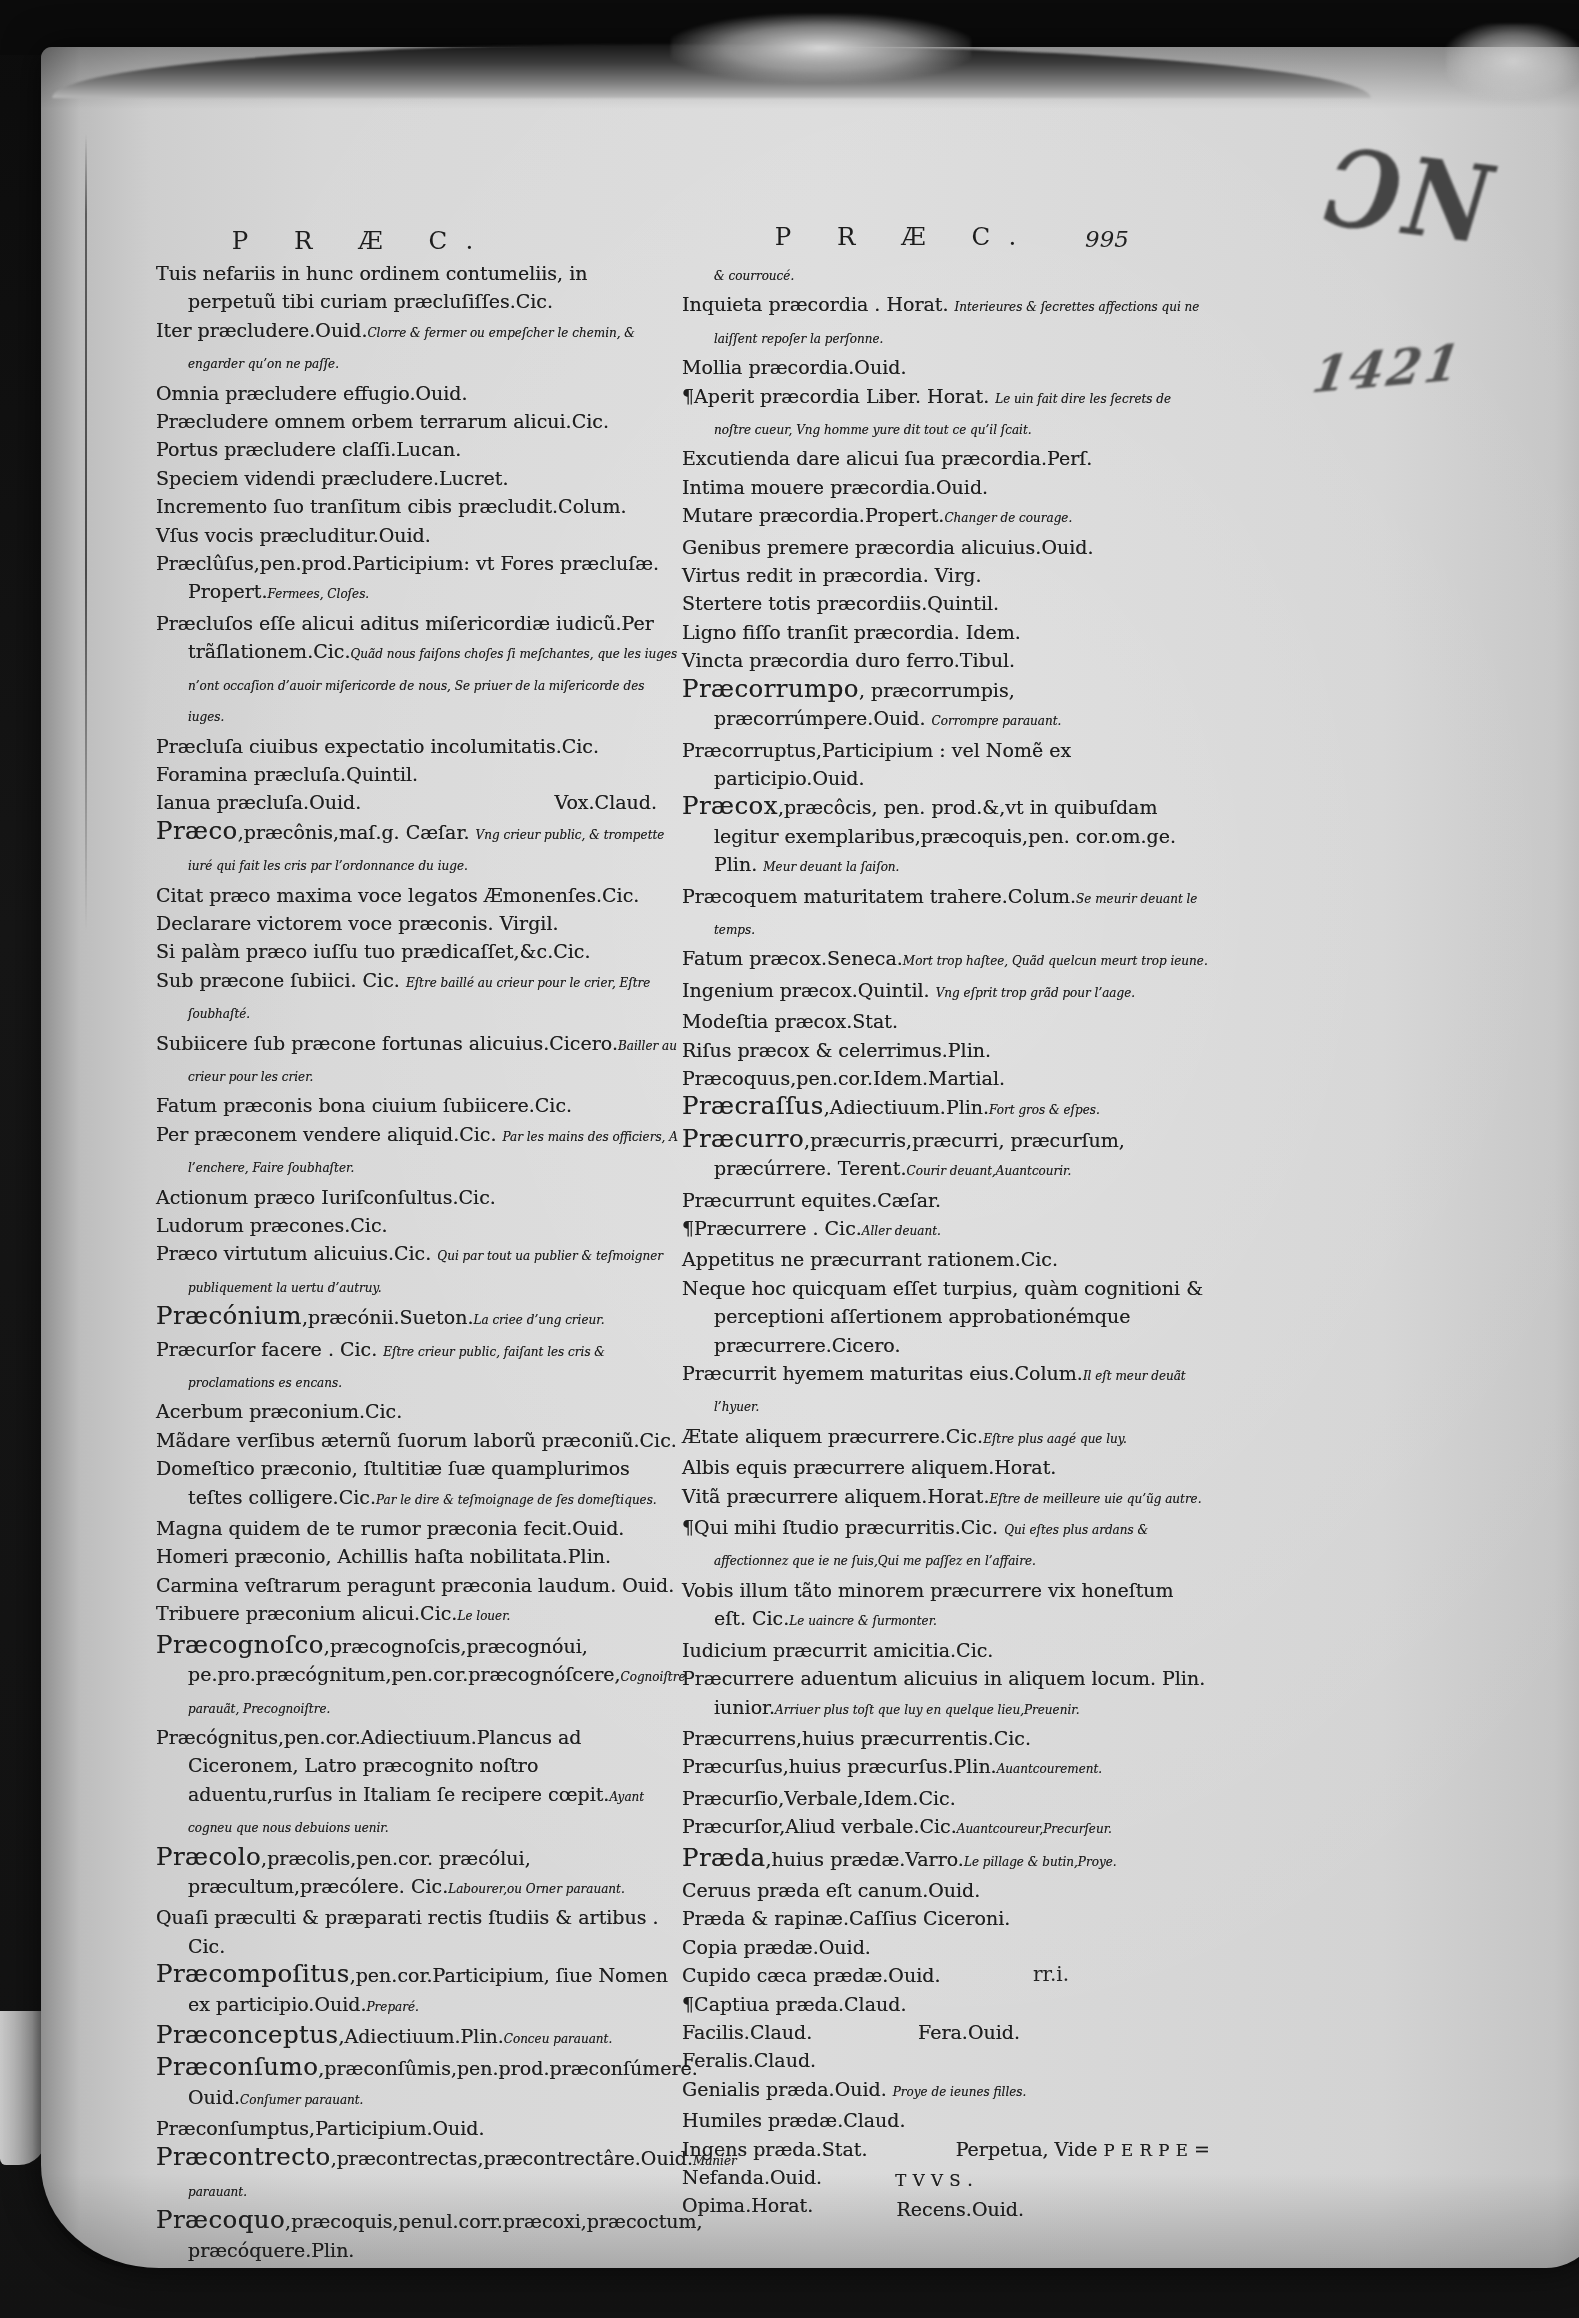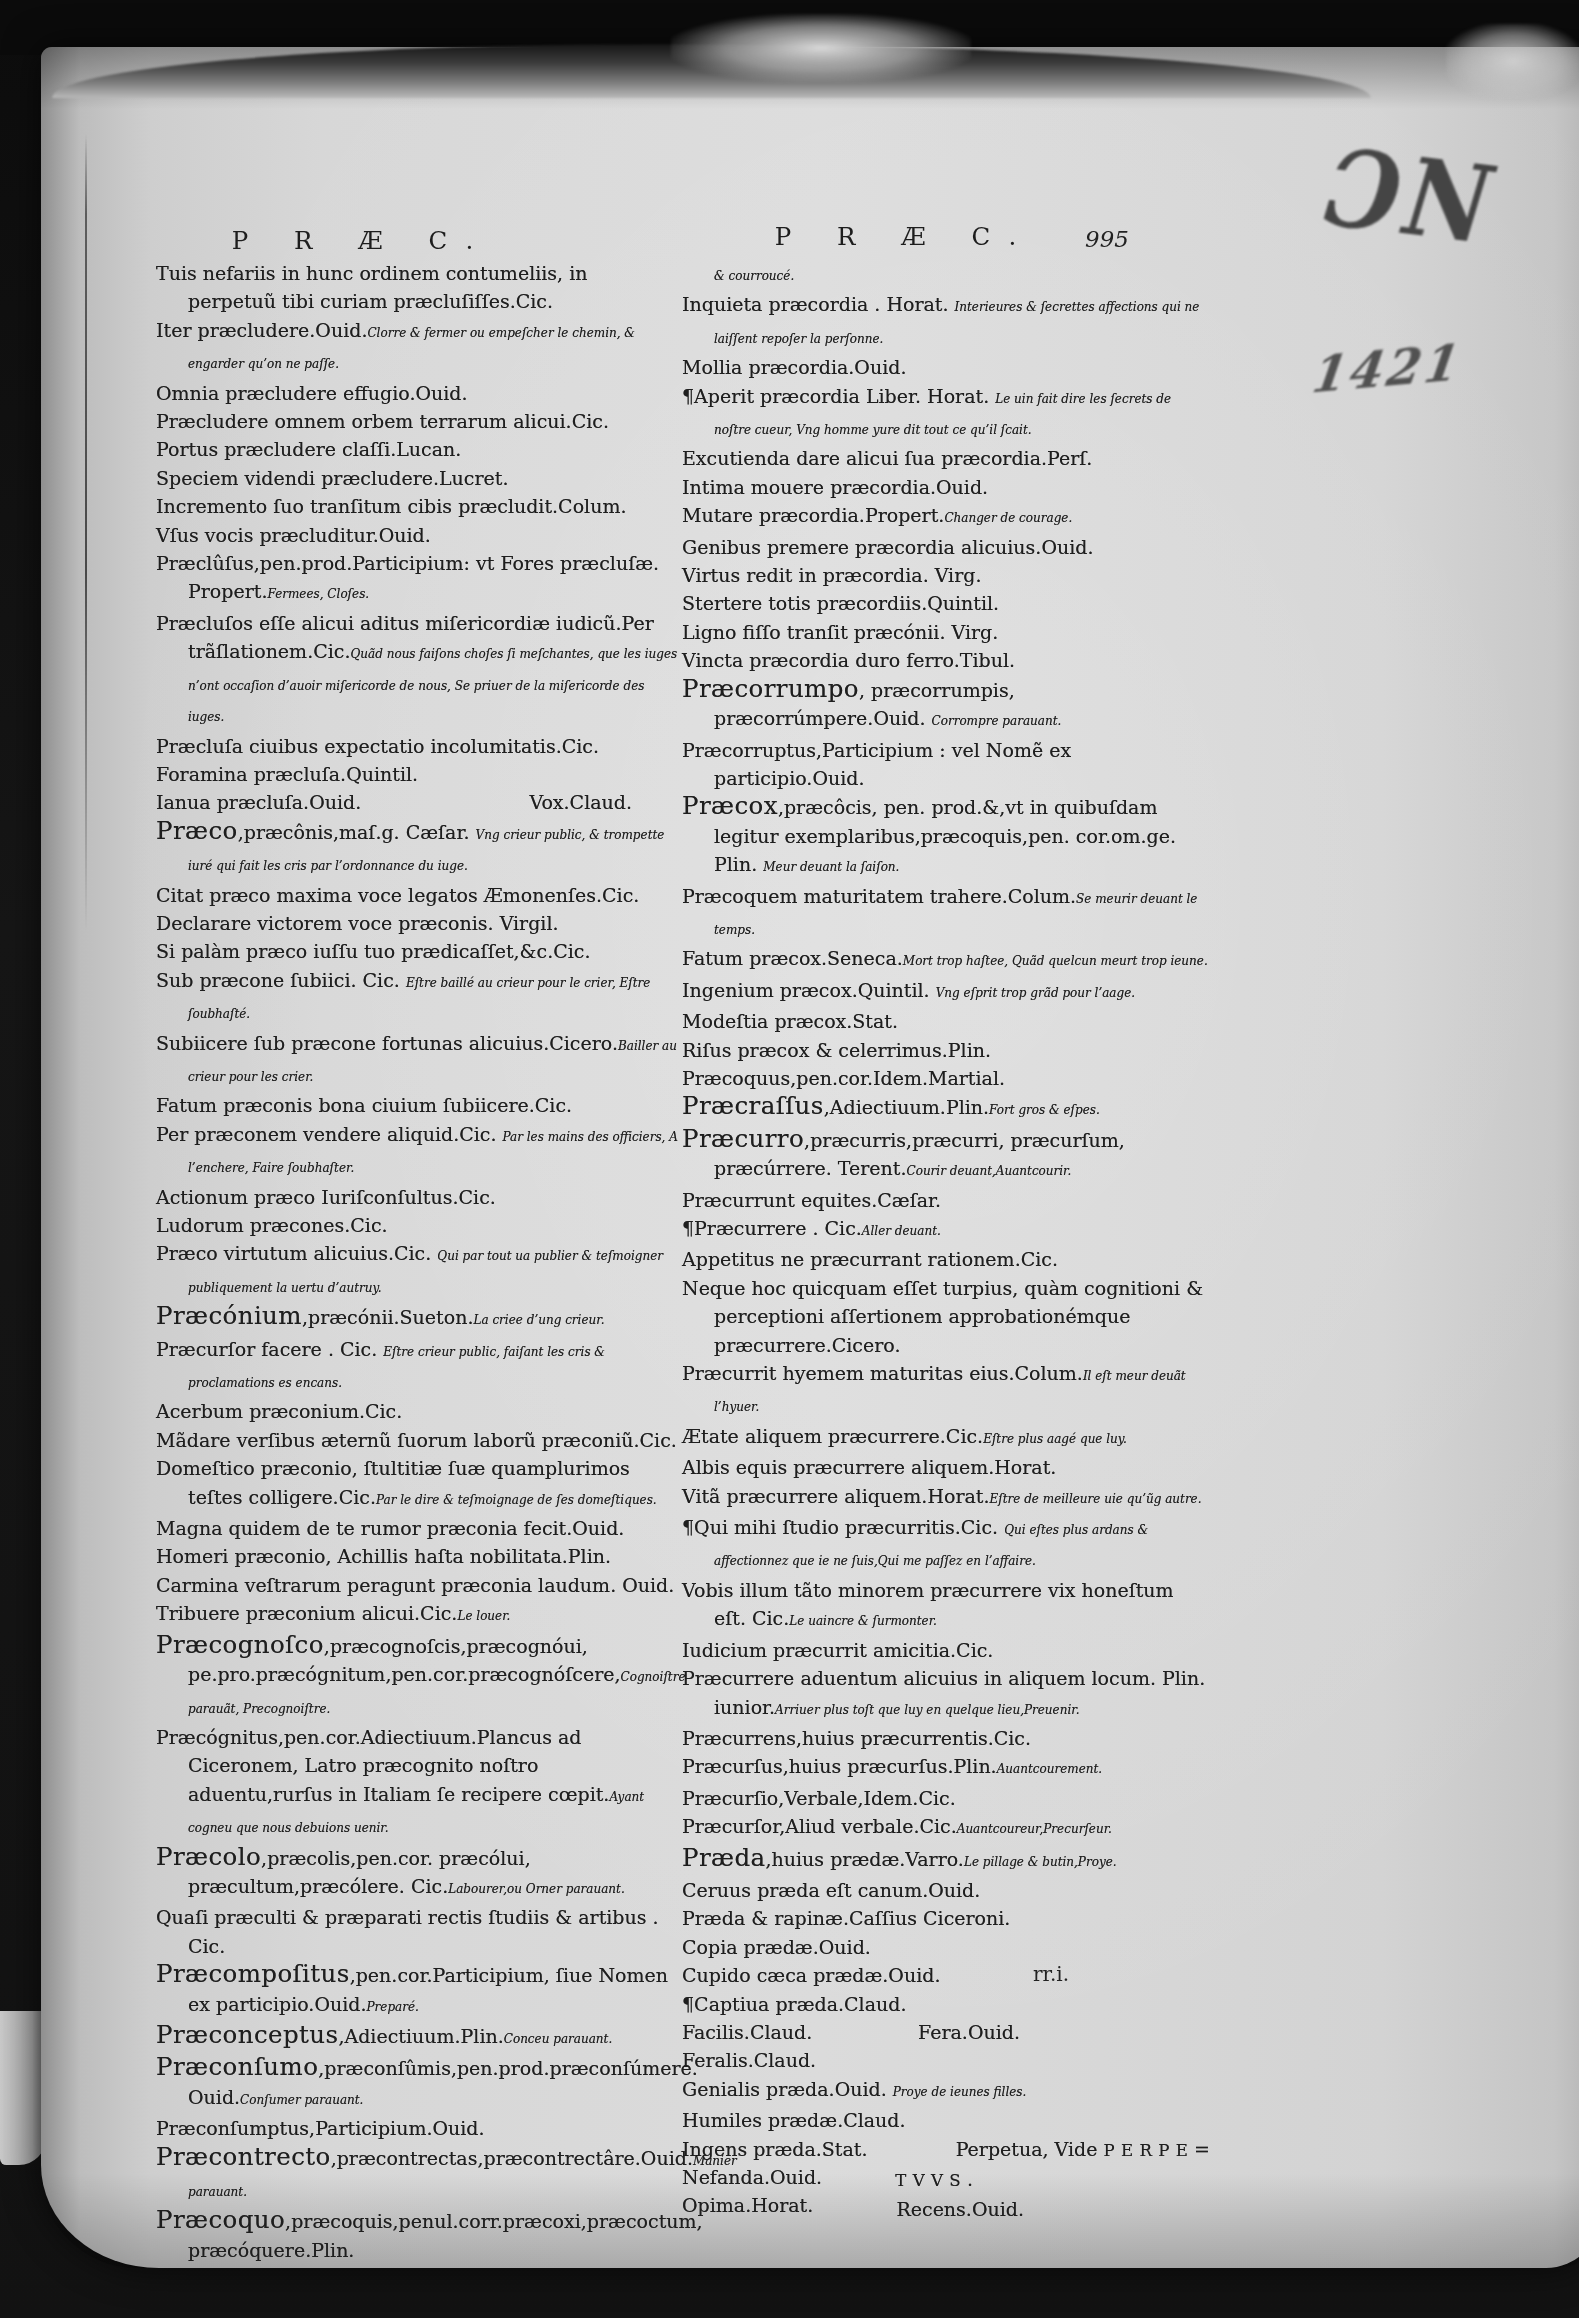--- a/index.html
+++ b/index.html
@@ -100,21 +100,21 @@
       <p class="entry"><span class="ro">Omnia præcludere effugio.Ouid.</span></p>
       <p class="entry"><span class="ro">Præcludere omnem orbem terrarum alicui.Cic.</span></p>
       <p class="entry"><span class="ro">Portus præcludere claſſi.Lucan.</span></p>
       <p class="entry"><span class="ro">Speciem videndi præcludere.Lucret.</span></p>
       <p class="entry"><span class="ro">Incremento ſuo tranſitum cibis præcludit.Colum.</span></p>
       <p class="entry"><span class="ro">Vſus vocis præcluditur.Ouid.</span></p>
       <p class="entry"><span class="ro">Præclûſus,pen.prod.Participium: vt Fores præcluſæ. Propert.</span><span class="it">Fermees, Cloſes.</span></p>
       <p class="entry"><span class="ro">Præcluſos eſſe alicui aditus miſericordiæ iudicũ.Per trãſlationem.Cic.</span><span class="it">Quãd nous faiſons choſes ſi meſchantes, que les iuges n’ont occaſion d’auoir miſericorde de nous, Se priuer de la miſericorde des iuges.</span></p>
       <p class="entry"><span class="ro">Præcluſa ciuibus expectatio incolumitatis.Cic.</span></p>
       <p class="entry"><span class="ro">Foramina præcluſa.Quintil.</span></p>
-      <p class="entry"><span class="eright" style="margin-right: 47px;"><span class="ro">Vox.Claud.</span></span><span class="ro">Ianua præcluſa.Ouid.</span></p>
+      <p class="entry"><span class="eright" style="margin-right: 22px;"><span class="ro">Vox.Claud.</span></span><span class="ro">Ianua præcluſa.Ouid.</span></p>
       <p class="entry"><span class="hw">Præco</span><span class="ro">,præcônis,maſ.g. Cæſar. </span><span class="it">Vng crieur public, &amp; trompette iuré qui fait les cris par l’ordonnance du iuge.</span></p>
       <p class="entry"><span class="ro">Citat præco maxima voce legatos Æmonenſes.Cic.</span></p>
       <p class="entry"><span class="ro">Declarare victorem voce præconis. Virgil.</span></p>
       <p class="entry"><span class="ro">Si palàm præco iuſſu tuo prædicaſſet,&amp;c.Cic.</span></p>
       <p class="entry"><span class="ro">Sub præcone ſubiici. Cic. </span><span class="it">Eſtre baillé au crieur pour le crier, Eſtre ſoubhaſté.</span></p>
       <p class="entry"><span class="ro">Subiicere ſub præcone fortunas alicuius.Cicero.</span><span class="it">Bailler au crieur pour les crier.</span></p>
       <p class="entry"><span class="ro">Fatum præconis bona ciuium ſubiicere.Cic.</span></p>
       <p class="entry"><span class="ro">Per præconem vendere aliquid.Cic. </span><span class="it">Par les mains des officiers, A l’enchere, Faire ſoubhaſter.</span></p>
       <p class="entry"><span class="ro">Actionum præco Iuriſconſultus.Cic.</span></p>
       <p class="entry"><span class="ro">Ludorum præcones.Cic.</span></p>
@@ -143,21 +143,21 @@
       <p class="entry cont"><span class="it">&amp; courroucé.</span></p>
       <p class="entry"><span class="ro">Inquieta præcordia . Horat. </span><span class="it">Interieures &amp; ſecrettes affections qui ne laiſſent repoſer la perſonne.</span></p>
       <p class="entry"><span class="ro">Mollia præcordia.Ouid.</span></p>
       <p class="entry"><span class="ro">¶Aperit præcordia Liber. Horat. </span><span class="it">Le uin fait dire les ſecrets de noſtre cueur, Vng homme yure dit tout ce qu’il ſcait.</span></p>
       <p class="entry"><span class="ro">Excutienda dare alicui ſua præcordia.Perſ.</span></p>
       <p class="entry"><span class="ro">Intima mouere præcordia.Ouid.</span></p>
       <p class="entry"><span class="ro">Mutare præcordia.Propert.</span><span class="it">Changer de courage.</span></p>
       <p class="entry"><span class="ro">Genibus premere præcordia alicuius.Ouid.</span></p>
       <p class="entry"><span class="ro">Virtus redit in præcordia. Virg.</span></p>
       <p class="entry"><span class="ro">Stertere totis præcordiis.Quintil.</span></p>
-      <p class="entry"><span class="ro">Ligno fiſſo tranſit præcónii. Virg.</span></p>
+      <p class="entry"><span class="ro">Ligno fiſſo tranſit præcordia. Idem.</span></p>
       <p class="entry"><span class="ro">Vincta præcordia duro ferro.Tibul.</span></p>
       <p class="entry"><span class="hw">Præcorrumpo</span><span class="ro">, præcorrumpis, præcorrúmpere.Ouid. </span><span class="it">Corrompre parauant.</span></p>
       <p class="entry"><span class="ro">Præcorruptus,Participium : vel Nomẽ ex participio.Ouid.</span></p>
       <p class="entry"><span class="hw">Præcox</span><span class="ro">,præcôcis, pen. prod.&amp;,vt in quibuſdam legitur exemplaribus,præcoquis,pen. cor.om.ge. Plin. </span><span class="it">Meur deuant la ſaiſon.</span></p>
       <p class="entry"><span class="ro">Præcoquem maturitatem trahere.Colum.</span><span class="it">Se meurir deuant le temps.</span></p>
       <p class="entry"><span class="ro">Fatum præcox.Seneca.</span><span class="it">Mort trop haſtee, Quãd quelcun meurt trop ieune.</span></p>
       <p class="entry"><span class="ro">Ingenium præcox.Quintil. </span><span class="it">Vng eſprit trop grãd pour l’aage.</span></p>
       <p class="entry"><span class="ro">Modeſtia præcox.Stat.</span></p>
       <p class="entry"><span class="ro">Riſus præcox &amp; celerrimus.Plin.</span></p>
       <p class="entry"><span class="ro">Præcoquus,pen.cor.Idem.Martial.</span></p>

